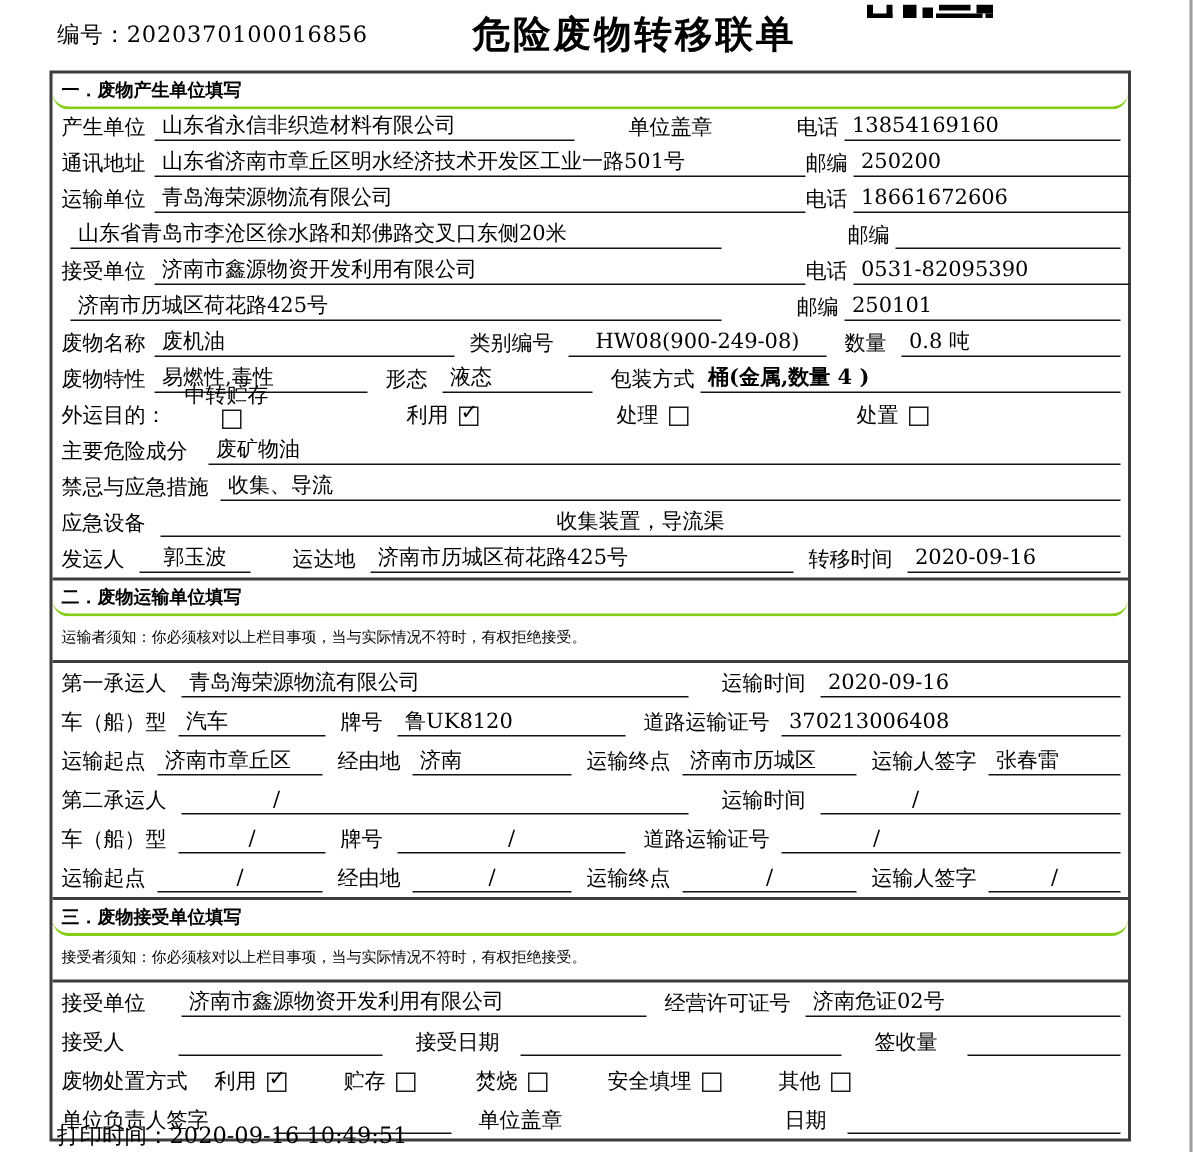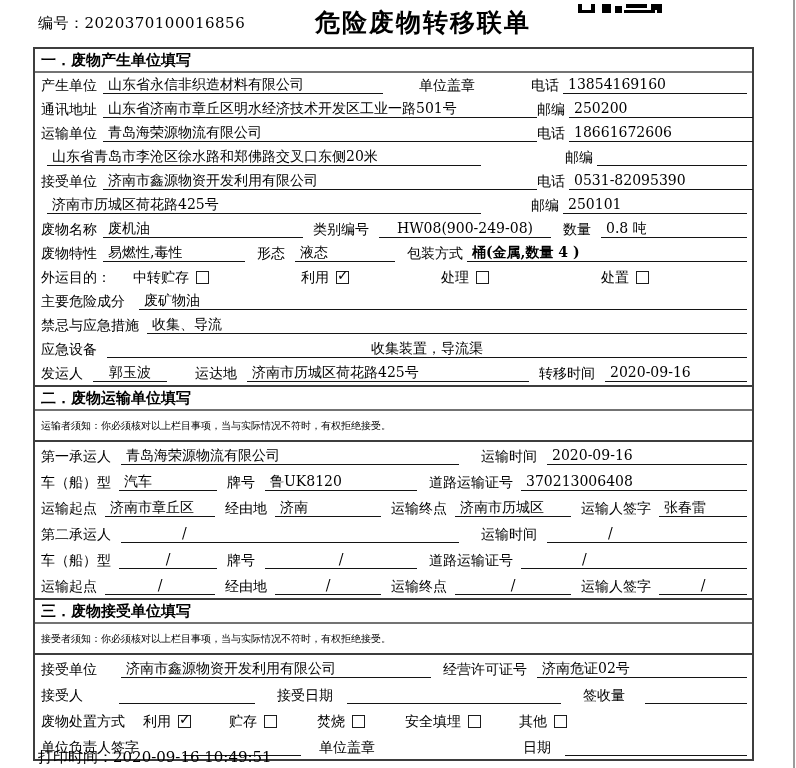--- a/index.html
+++ b/index.html
@@ -21,23 +21,24 @@
 
   
   .form{
     position:absolute;left:33px;top:47px;width:721px;
     border:2px solid #3d3d3d;box-sizing:border-box;background:#fff;
   }
   .sec{border-top:2px solid #3d3d3d;}
   .sec:first-child{border-top:none;}
   .sec-header{
     height:22px;line-height:22px;padding-left:6px;
-    font-weight:bold;font-size:15px;
+    font-weight:bold;font-size:12px;
     font-family:"DejaVu Sans","Liberation Sans",sans-serif;
-    border-bottom:2px solid #737373;
+    border-bottom:2px solid #84cc16;
+    border-radius:11px;
   }
   .note{
     height:29px;line-height:29px;padding-left:6px;
     border-bottom:2px solid #3d3d3d;font-size:10px;
   }
   .row{
     display:flex;align-items:flex-end;height:24px;
     padding:0 5px 3px 6px;white-space:nowrap;box-sizing:border-box;
   }
   .row>*{line-height:17px;}
@@ -146,21 +147,21 @@
       <span class="lbl">废物特性</span>
       <span class="ul" style="width:142px;margin-left:6px;">易燃性,毒性</span>
       <span class="lbl" style="margin-left:12px;">形态</span>
       <span class="ul" style="width:100px;margin-left:10px;">液态</span>
       <span class="lbl" style="margin-left:12px;">包装方式</span>
       <span class="ul grow" style="margin-left:4px;font-weight:bold;">桶(金属,数量 4 )</span>
     </div>
 
     <div class="row">
       <span class="lbl">外运目的：</span>
-      <span class="opt" style="margin-left:22px;">
+      <span class="opt" style="margin-left:12px;flex-direction:column;">
         <span>中转贮存</span>
         <span class="cb"></span>
       </span>
       <span class="opt" style="margin-left:92px;">
         <span>利用</span>
         <span class="cb checked"></span>
       </span>
       <span class="opt" style="margin-left:92px;">
         <span>处理</span>
         <span class="cb"></span>

